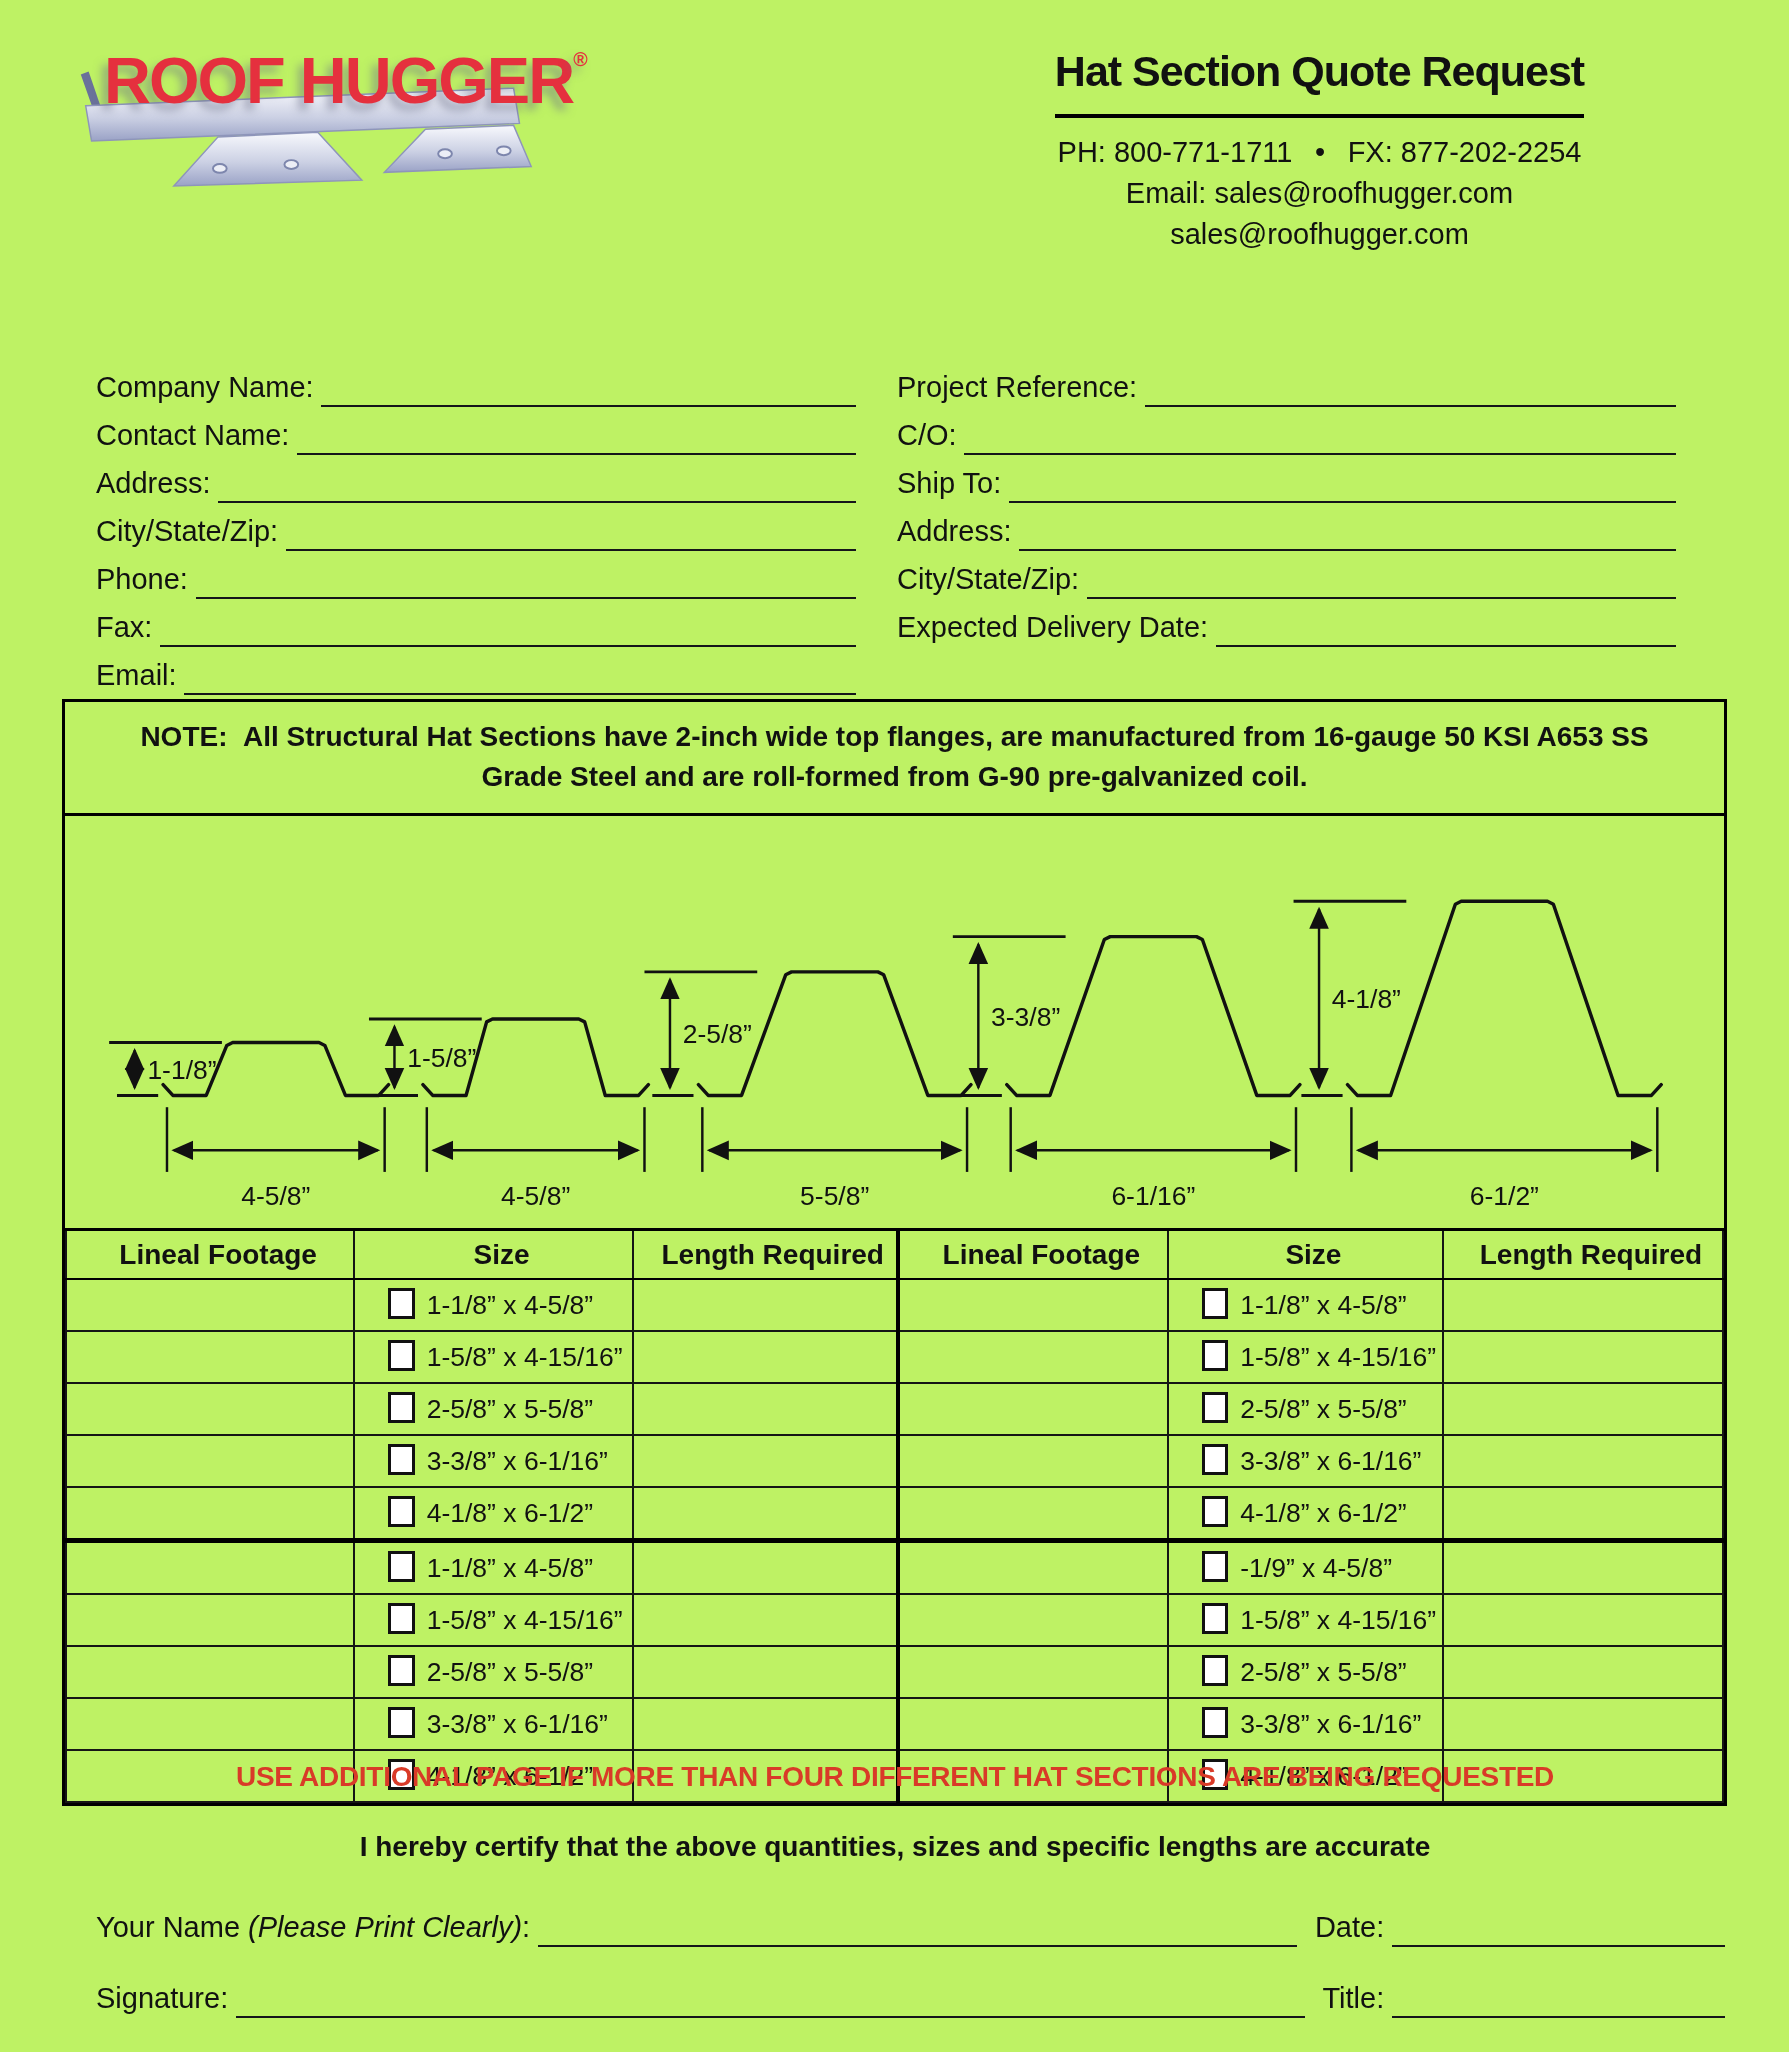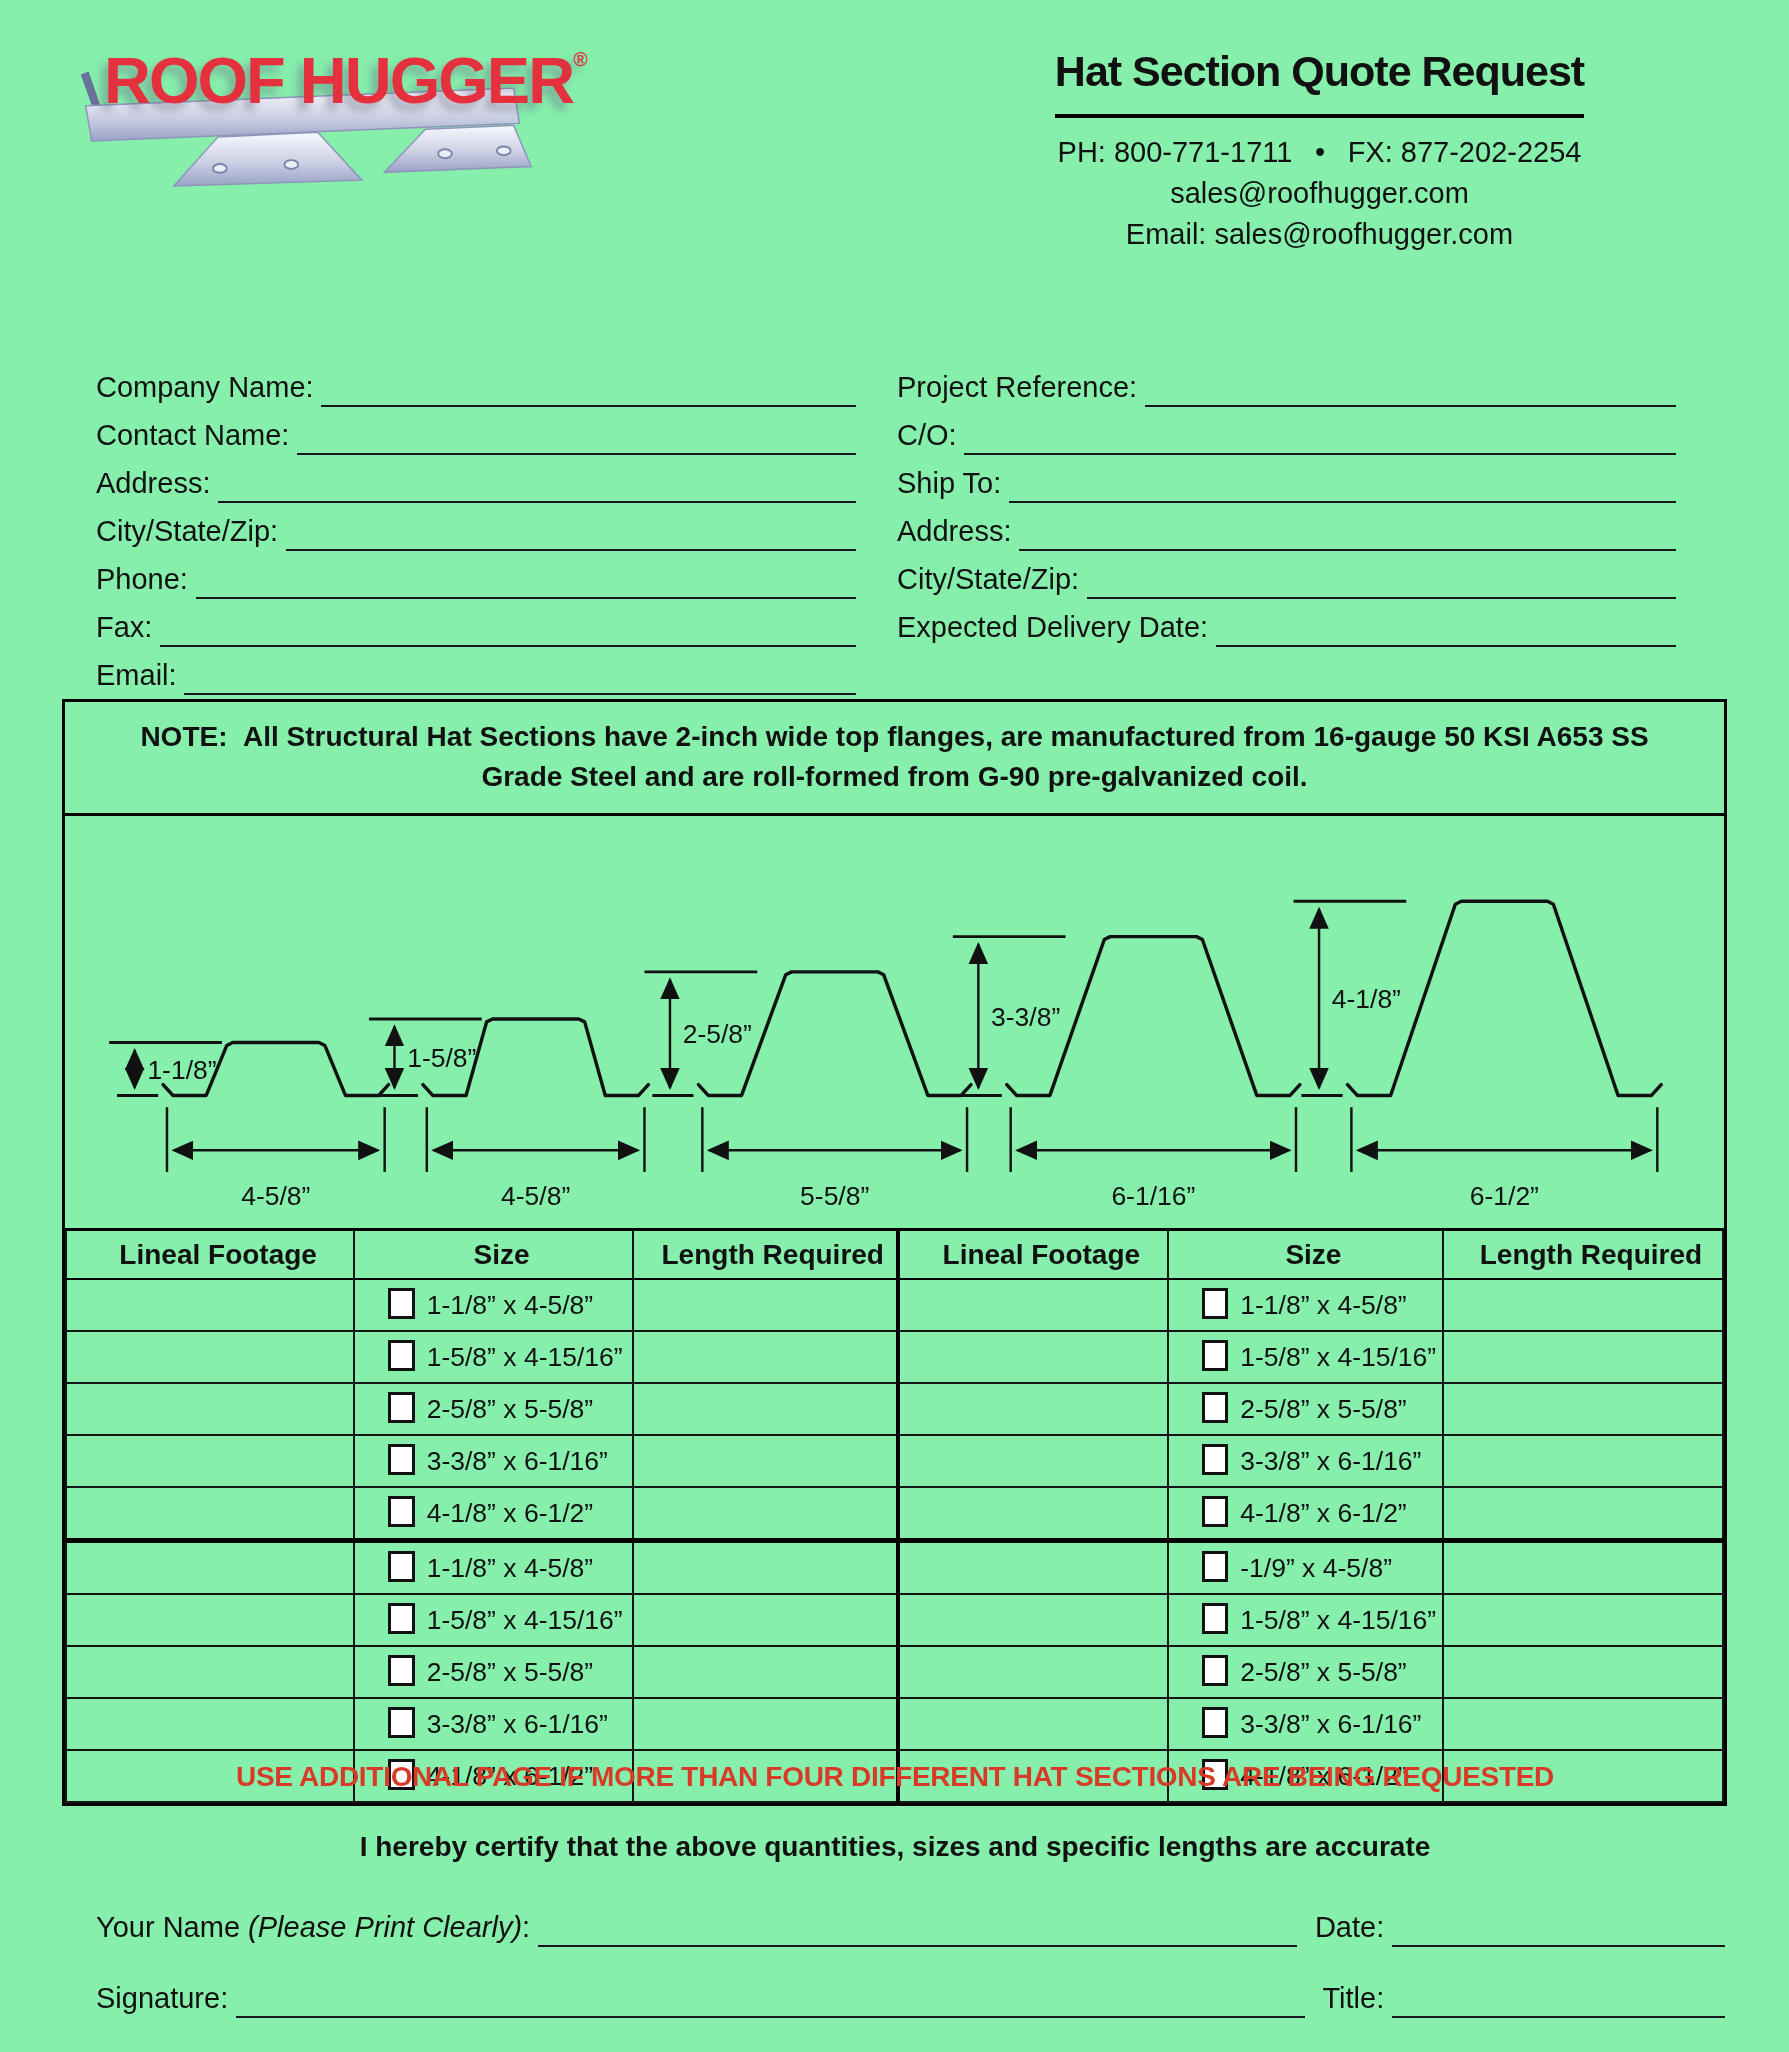--- a/index.html
+++ b/index.html
@@ -1,16 +1,16 @@
 <!DOCTYPE html>
 <html><head>
 <meta charset="utf-8">
 <style>
   html,body{margin:0;padding:0;background:#fff;}
-  .page{position:relative;width:1790px;height:2052px;background:#86efac;overflow:hidden;
+  .page{position:relative;width:1790px;height:2052px;background:#bef264;overflow:hidden;
         font-family:"Liberation Sans",sans-serif;color:#111;}
 
   
   .logo{position:absolute;left:71px;top:35px;width:470px;height:167px;}
   .logo svg{position:absolute;left:0;top:0;}
   .logo-text{position:absolute;left:33px;top:7.8px;font-size:65px;font-weight:800;
              letter-spacing:-2px;color:#e5303e;white-space:nowrap;
              text-shadow:-5.9px 6.9px 8.8px rgba(105,110,135,.5);}
   .logo-text sup{font-size:19.6px;font-weight:700;vertical-align:37px;letter-spacing:0;}
 
@@ -81,22 +81,22 @@
       <ellipse cx="225" cy="132" rx="7" ry="4.5" fill="#eceef6" stroke="#7d86ad" stroke-width="2"></ellipse>
       <ellipse cx="382" cy="121" rx="7" ry="4.5" fill="#eceef6" stroke="#7d86ad" stroke-width="2"></ellipse>
       <ellipse cx="442" cy="118" rx="7" ry="4.5" fill="#eceef6" stroke="#7d86ad" stroke-width="2"></ellipse>
     </svg>
     <div class="logo-text"><span>ROOF HUGGER</span><sup>®</sup></div>
   </div>
 
   <div class="hdr">
     <h1><span>Hat Section Quote Request</span></h1>
     <div class="contact">PH: 800-771-1711  •  FX: 877-202-2254</div>
+    <div class="contact">Email: sales@roofhugger.com</div>
     <div class="contact">sales@roofhugger.com</div>
-    <div class="contact">Email: sales@roofhugger.com</div>
   </div>
 
   <div class="form-area">
     <div class="fcol-left">
       <div class="frow">
           <span class="flabel">Company Name:</span>
           <span class="fill"></span>
         </div>
       <div class="frow">
           <span class="flabel">Contact Name:</span>

